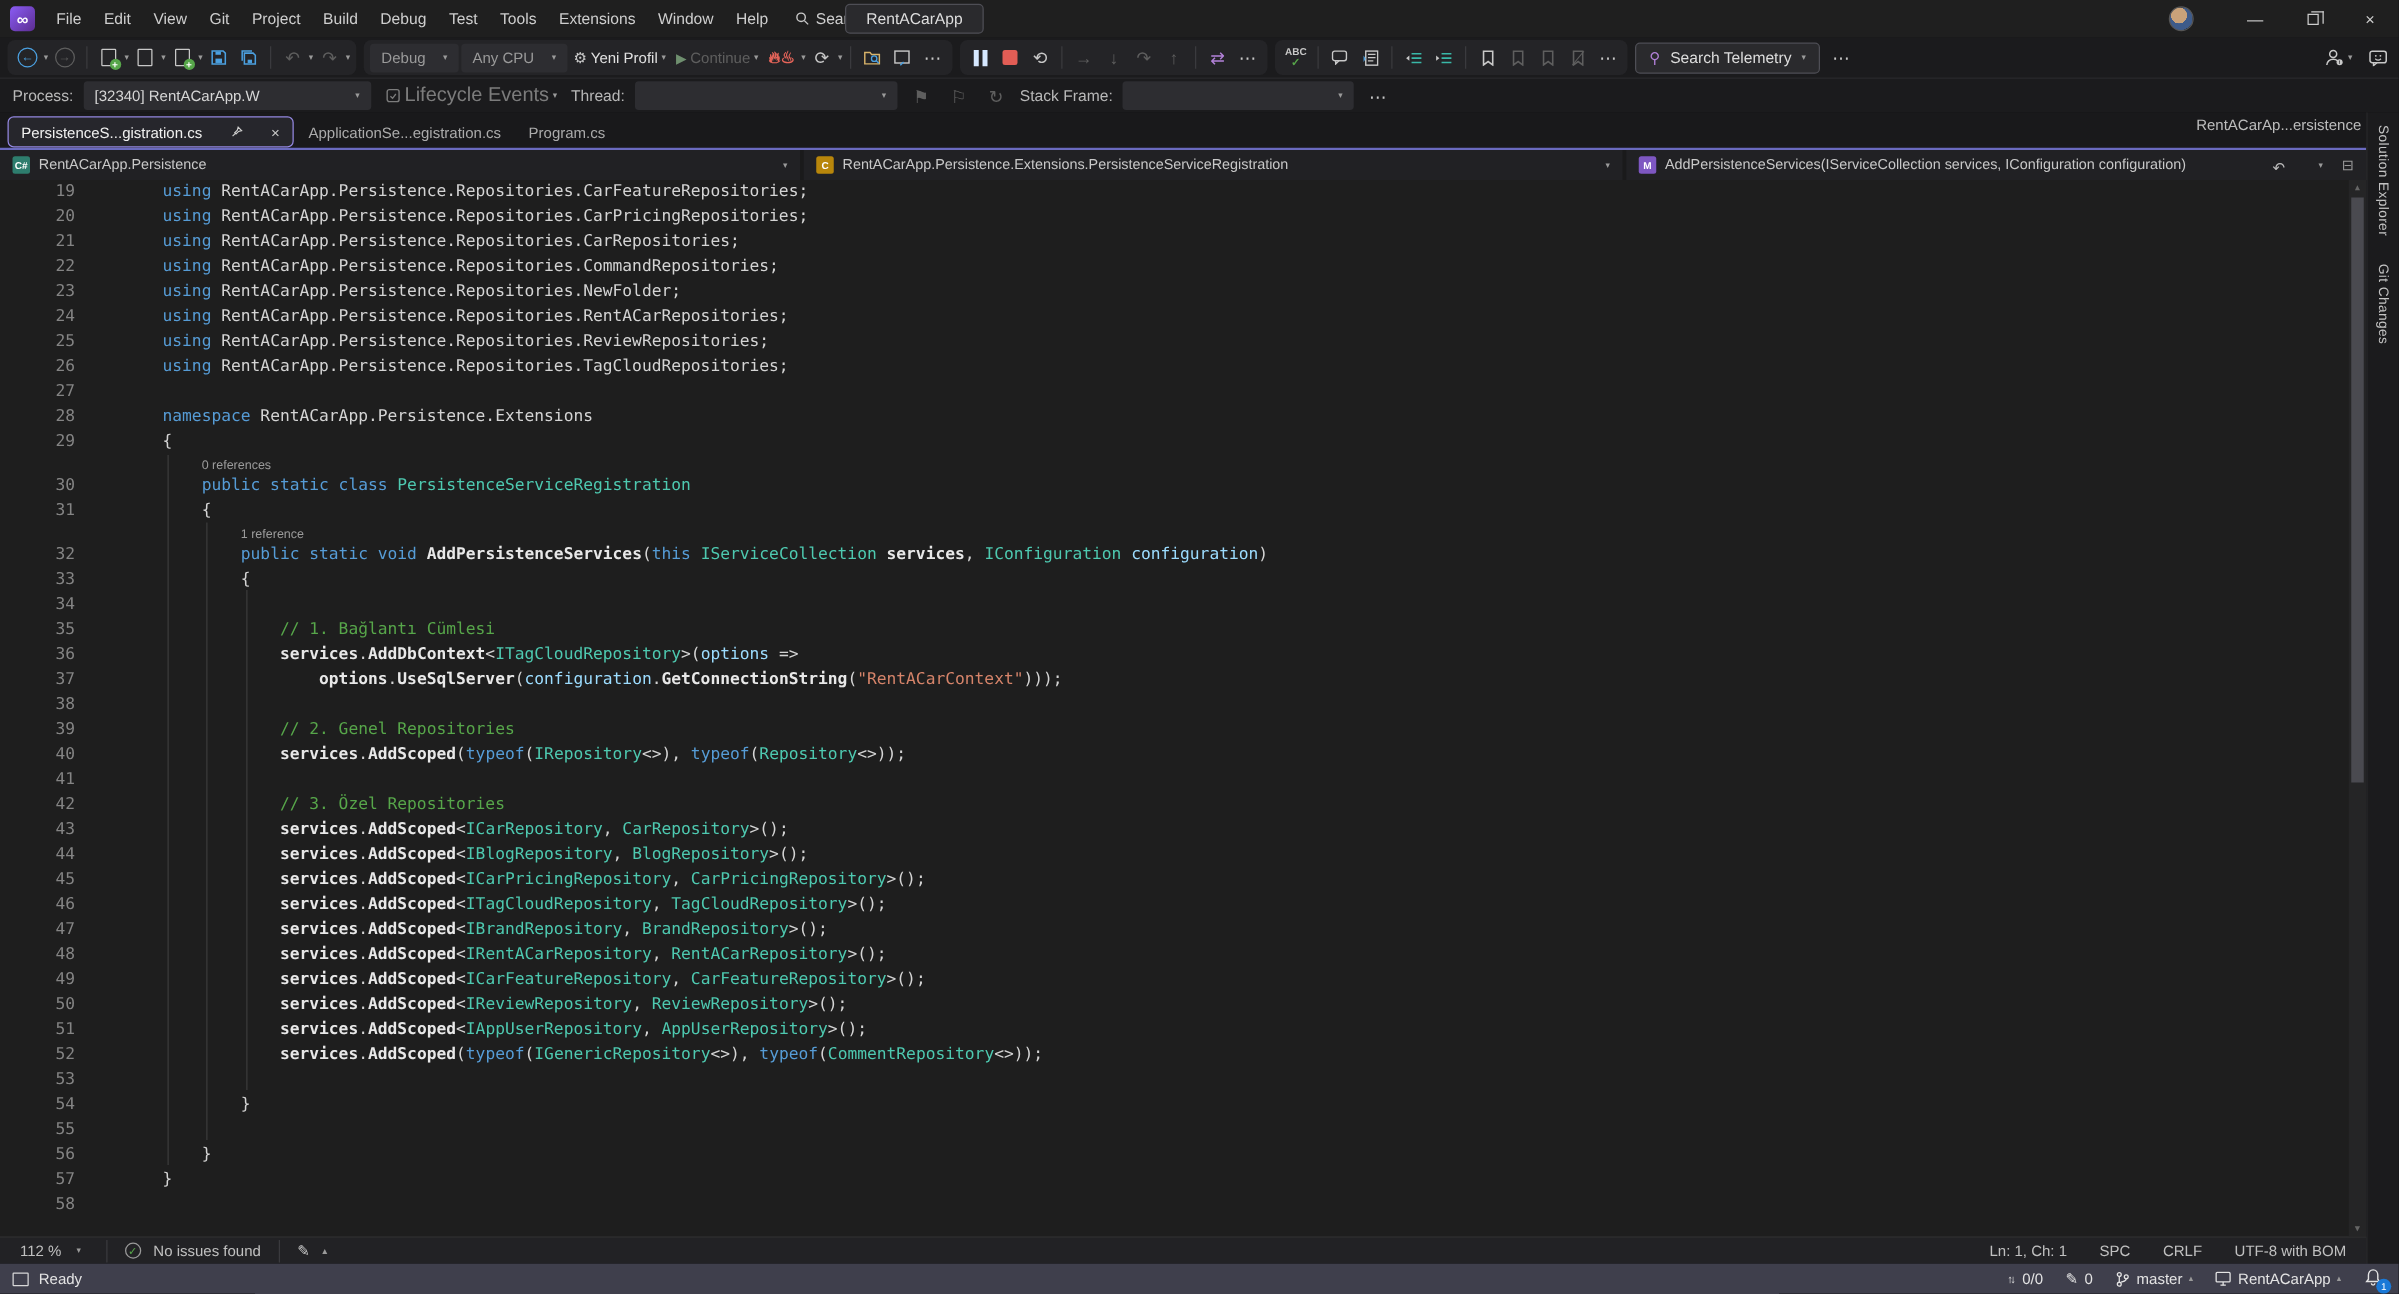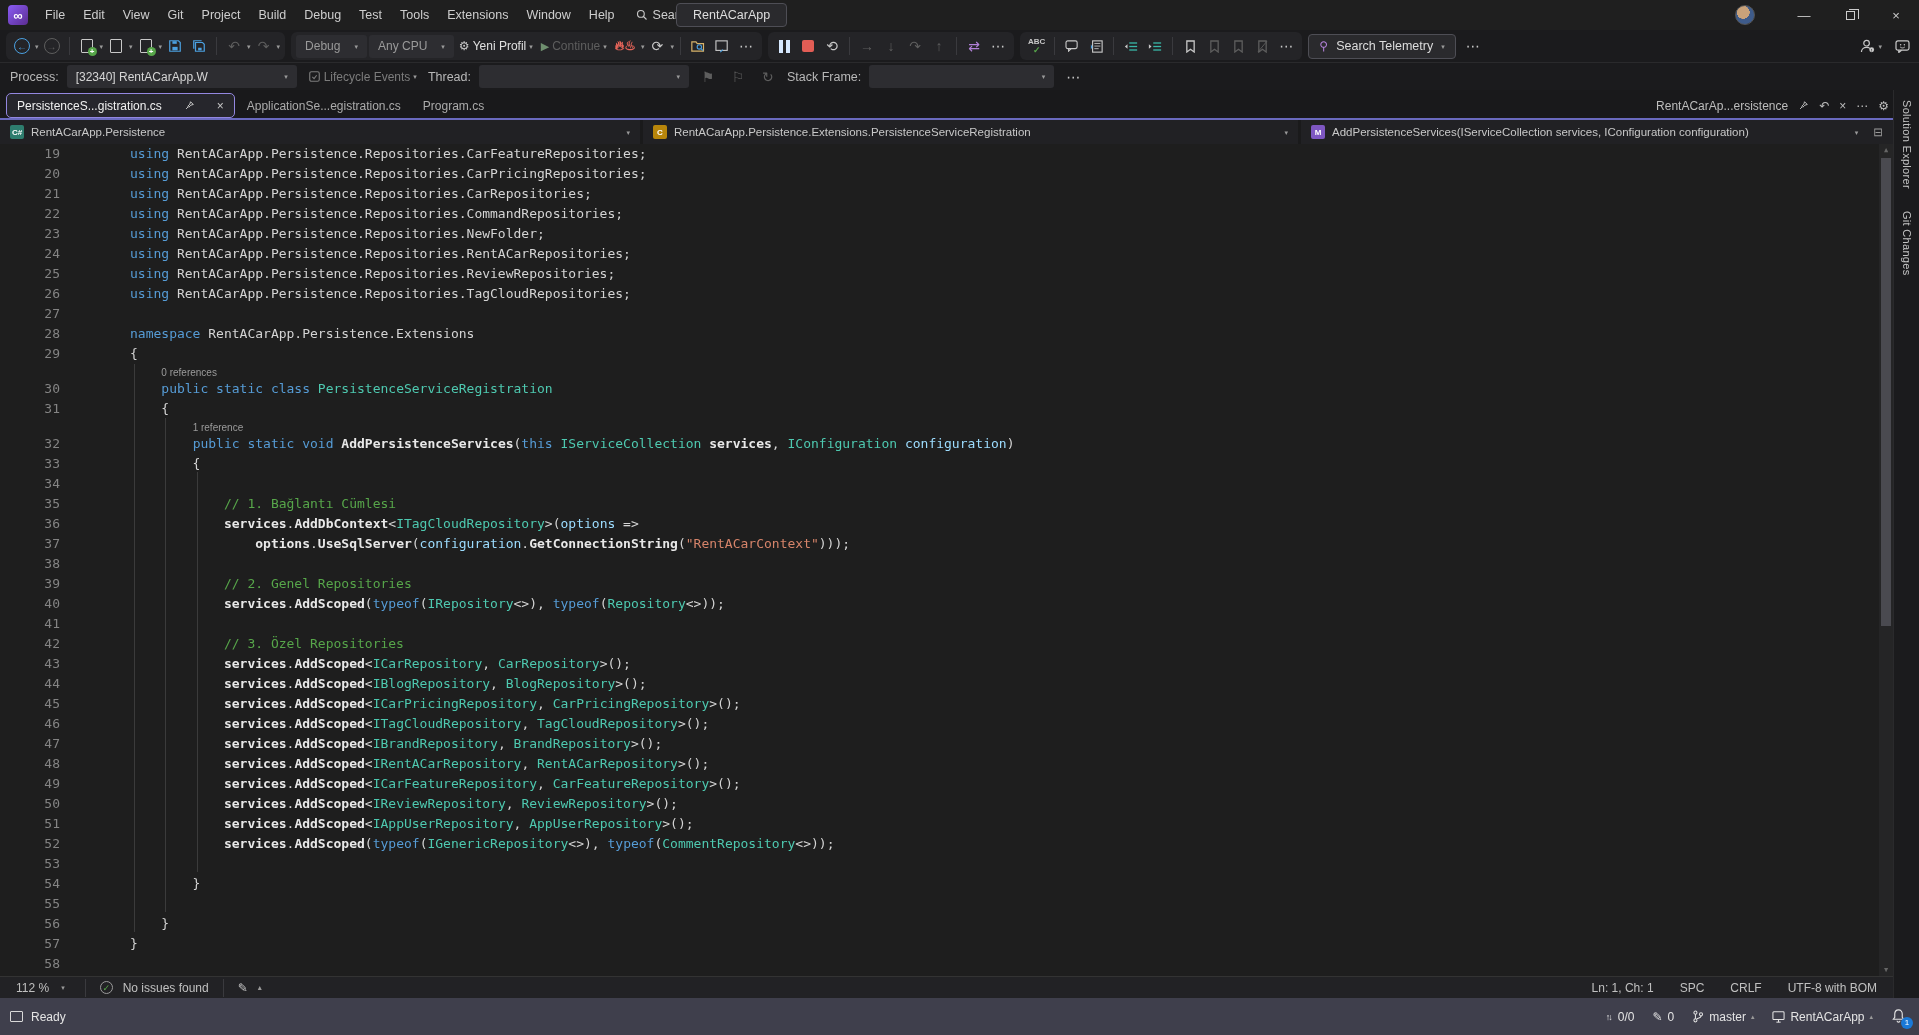--- a/index.html
+++ b/index.html
@@ -69,21 +69,21 @@
   .graytxt { color:#7C7C7C; }
 
   
   .midband { flex:1; display:flex; min-height:0; }
   .maincol { flex:1; display:flex; flex-direction:column; min-width:0; }
 
   .tabrow { height:28px; background:#19191B; display:flex; align-items:flex-end; padding:0 6px; flex:none; position:relative; }
   .tab { height:25px; display:flex; align-items:center; gap:22px; padding:0 10px; color:#ABABAB; font-size:12px; margin-right:2px; }
   .tab.active { border:1px solid #9387E0; border-radius:5px; background:#26262C; color:#F0F0F0; }
   .tab .x { font-size:12px; color:#C8C8C8; }
-  .tabrow-right { position:absolute; right:4px; bottom:0; height:25px; display:flex; align-items:center; gap:10px; color:#BDBDBD; font-size:12px; }
+  .tabrow-right { position:absolute; right:4px; bottom:0; height:25px; display:flex; align-items:center; gap:10px; color:#BDBDBD; font-size:12px;flex-direction:column; }
   .purple-line { height:2px; background:#6A6ABF; flex:none; }
 
   .breadcrumb { height:24px; background:#1A1A1B; display:flex; align-items:stretch; gap:3px; flex:none; }
   .bc-sec { background:#212124; display:flex; align-items:center; gap:7px; padding:0 10px; font-size:11.5px; color:#C8C8C8; }
   .bc-1 { width:640px; } .bc-2 { width:655px; } .bc-3 { flex:1; }
   .bc-sec .grow { flex:1; }
   .bc-ico { width:14px; height:14px; border-radius:2px; font-size:8px; font-weight:bold; color:#fff;
     display:flex; align-items:center; justify-content:center; flex:none; }
   .ico-proj { background:#2E7D6E; }
   .ico-class { background:#B8860B; }
@@ -114,21 +114,21 @@
   .es-right { margin-left:auto; display:flex; align-items:center; gap:26px; padding-right:6px; }
 
   
   .paneltabs { height:26px; background:#19191B; border-top:1px solid #2A2A2C; display:flex; align-items:center; gap:28px; padding:0 12px; flex:none; color:#C9C9C9; font-size:12px; }
 
   
   .sidestrip { width:26px; background:#1B1B1D; border-left:1px solid #2A2A2C; flex:none; display:flex; flex-direction:column; align-items:center; padding-top:10px; gap:22px; }
   .side-tab { writing-mode:vertical-rl; font-size:11px; color:#C4C4C4; letter-spacing:0.3px; }
 
   
-  .statusbar { height:37px; background:#3F3F4C; display:flex; align-items:center; padding:0 10px; flex:none; color:#E4E4E4; font-size:12px; }
+  .statusbar { height:24px; background:#3F3F4C; display:flex; align-items:center; padding:0 10px; flex:none; color:#E4E4E4; font-size:12px; }
   .sb-ico { width:13px; height:11px; border:1.2px solid #D8D8D8; border-radius:1px; margin-right:8px; }
   .sb-right { margin-left:auto; display:flex; align-items:center; gap:18px; }
   .sb-item { display:flex; align-items:center; gap:5px; }
   .updown { font-size:9px; letter-spacing:-2px; margin-right:2px; }
   .bell-wrap { position:relative; width:18px; height:18px; }
   .badge { position:absolute; right:-4px; bottom:-3px; width:12px; height:12px; border-radius:50%;
     background:#1A79D7; color:#fff; font-size:8px; display:flex; align-items:center; justify-content:center; }
   svg { display:block; }
 </style>
 </head>
@@ -370,21 +370,21 @@
     <span>Process:</span>
     <span class="dd proc-dd">
         <span>[32340] RentACarApp.W</span>
         <span class="chev">▾</span>
       </span>
     <span class="tb-btn graytxt">
       <svg width="13" height="13" viewBox="0 0 15 15">
           <rect x="2" y="2" width="11" height="11" rx="2" fill="none" stroke="#7C7C7C" stroke-width="1.3"></rect>
           <path d="M5 8l2 2 3-4" fill="none" stroke="#7C7C7C" stroke-width="1.2"></path>
         </svg>
-      <span class="graytxt" style="font-size:12px;">Lifecycle Events</span>
+      <span class="graytxt" style="font-size:16px;">Lifecycle Events</span>
       <span class="chev">▾</span>
     </span>
     <span>Thread:</span>
     <span class="dd thread-dd">
         <span class="chev">▾</span>
       </span>
     <span class="tb-btn dis">⚑</span>
     <span class="tb-btn dis">⚐</span>
     <span class="tb-btn dis">↻</span>
     <span>Stack Frame:</span>

